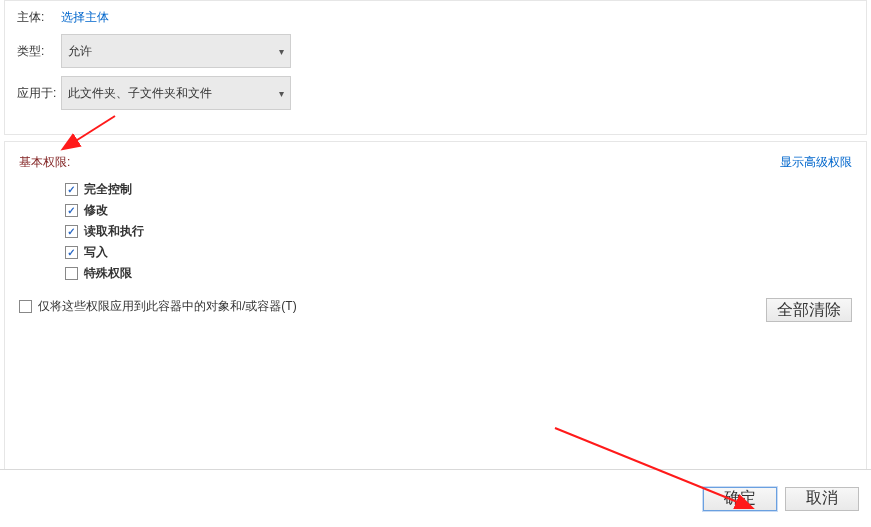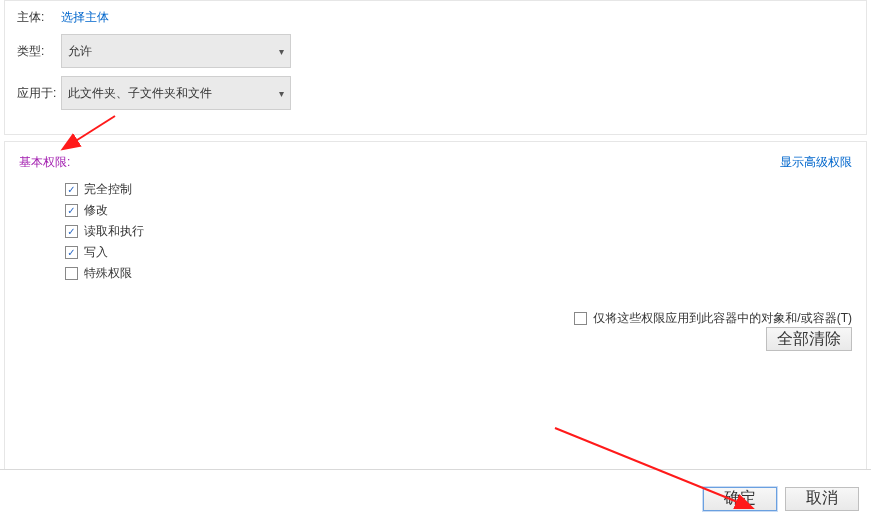--- a/index.html
+++ b/index.html
@@ -60,59 +60,59 @@
       background: #fff;
       position: relative;
       min-height: 350px;
     }
     .perms-header {
       display: flex;
       justify-content: space-between;
       align-items: flex-start;
     }
     .basic-label {
-      color: #a21caf;
+      color: #7f1d1d;
       text-align: right;
     }
     .show-adv {
       color: #0066cc;
       cursor: pointer;
     }
     .perm-list {
       margin: 10px 0 0 46px;
     }
     .perm-item {
       display: flex;
       align-items: center;
       margin-bottom: 4px;
       color: #333;
+      font-weight: bold;
     }
     .chk {
       width: 13px;
       height: 13px;
       border: 1px solid #888;
       margin-right: 6px;
       display: inline-flex;
       align-items: center;
       justify-content: center;
       background: #fff;
       cursor: pointer;
     }
     .chk.checked::after {
       content: "✓";
       font-size: 10px;
       line-height: 1;
       color: #2b68c4;
     }
     .apply-row {
-      margin-top: 28px;
+      margin-top: 16px;
       display: flex;
       justify-content: space-between;
-      align-items: flex-end;
-      flex-direction: column;
+      align-items: flex-start;
     }
     .apply-left {
       display: flex;
       align-items: center;
       color: #333;
     }
     .btn {
       display: inline-flex;
       align-items: center;
       justify-content: center;

